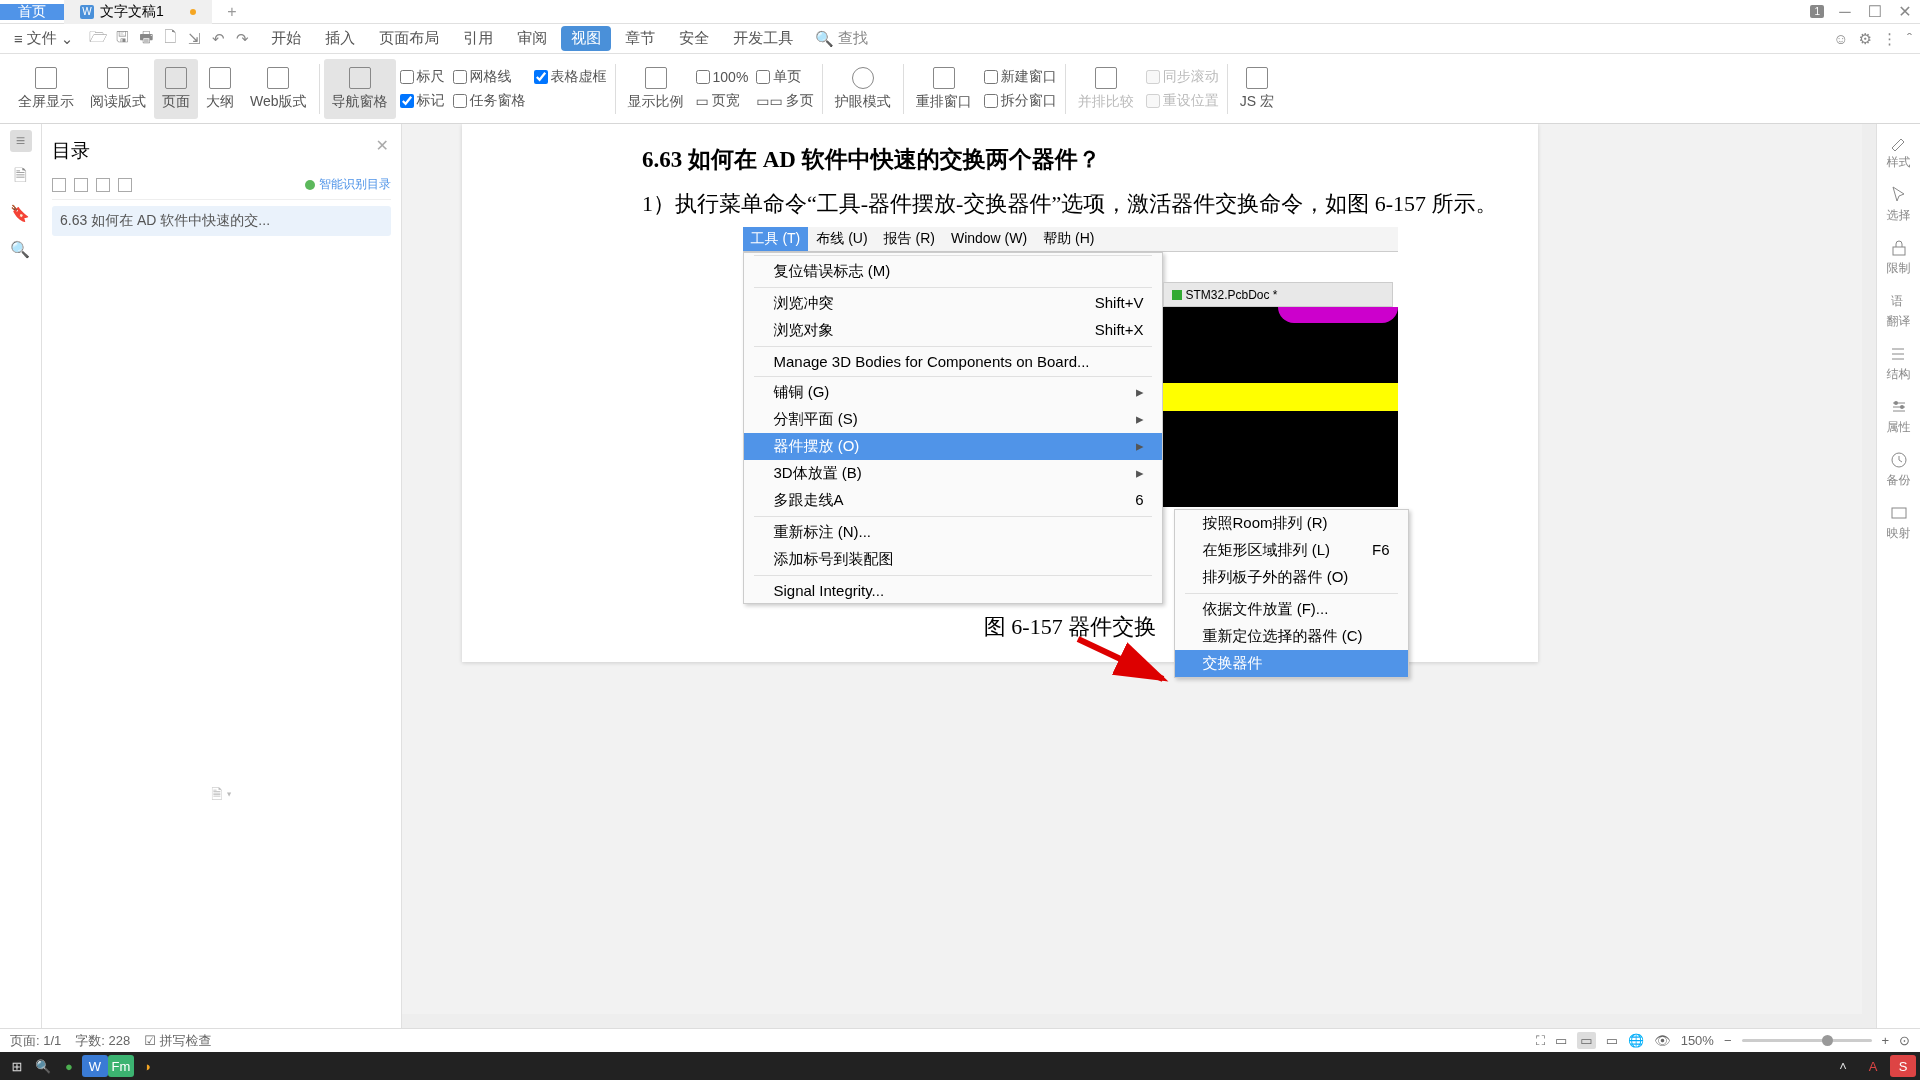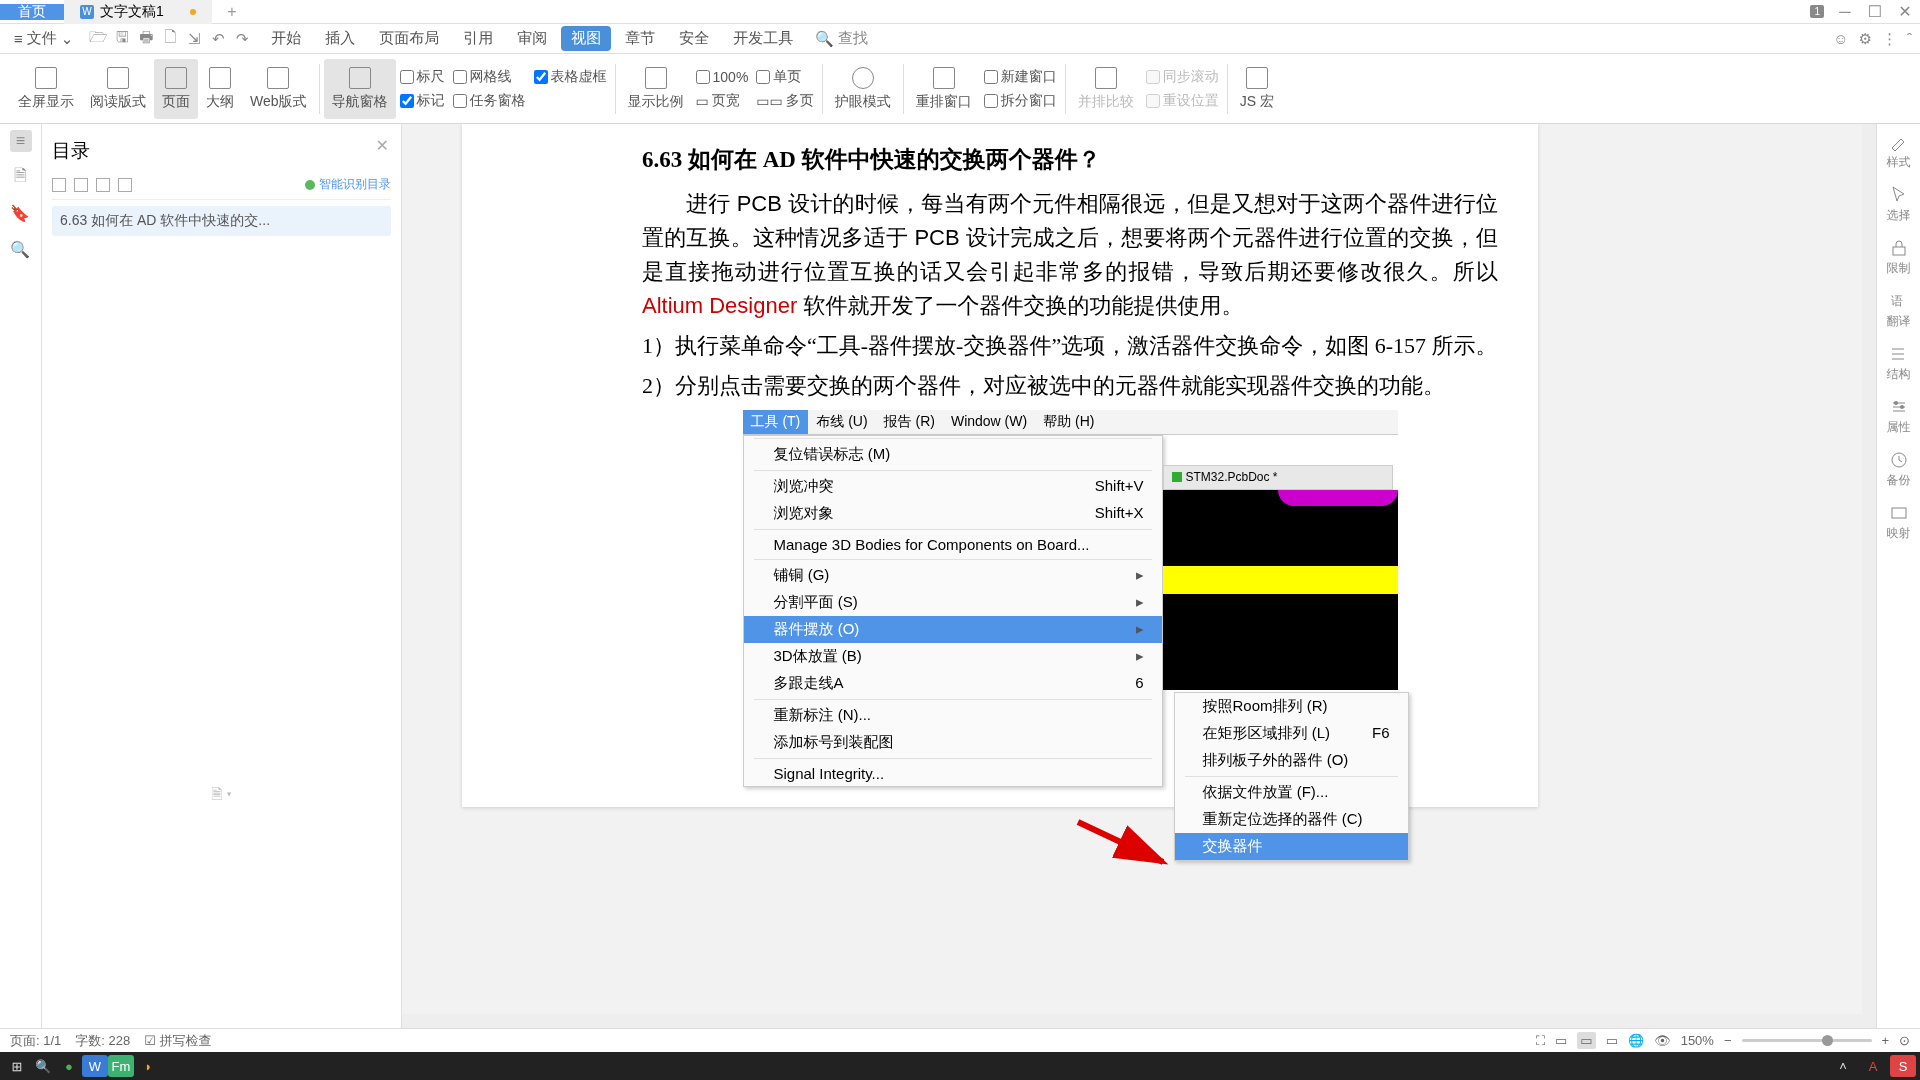--- a/index.html
+++ b/index.html
@@ -297,23 +297,21 @@
           <span>智能识别目录</span>
         </span>
     </div>
     <div class="toc-entry" title="6.63   如何在 AD 软件中快速的交换两个器件？">6.63   如何在 AD 软件中快速的交...</div>
     <div style="position:absolute;left:50%;bottom:220px;transform:translateX(-50%);color:#bbb;font-size:14px">🗎 ▾</div>
   </div>
 
   <div class="doc-area">
     <div class="page">
       <div class="h-title">6.63   如何在 AD 软件中快速的交换两个器件？</div>
-      <p class="para para-indent"><span>进行 PCB 设计的时候，每当有两个元件相隔很远，但是又想对于这两个器件进行位置的互换。这种情况多适于 PCB 设计完成之后，想要将两个元器件进行位置的交换，但是直接拖动进行位置互换的话又会引起非常多的报错，导致后期还要修改很久。所以 </span><span class="red">Altium Designer</span><span> 软件就开发了一个器件交换的功能提供使用。</span></p>
       <p class="para">1）执行菜单命令“工具-器件摆放-交换器件”选项，激活器件交换命令，如图 6-157 所示。</p>
-      <p class="para">2）分别点击需要交换的两个器件，对应被选中的元器件就能实现器件交换的功能。</p>
 
       <div class="fig-holder">
         <div class="fig-box" style="position:relative">
           <div class="ad-menubar">
             <div class="ad-m hl">工具 (T)</div>
             <div class="ad-m">布线 (U)</div>
             <div class="ad-m">报告 (R)</div>
             <div class="ad-m">Window (W)</div>
             <div class="ad-m">帮助 (H)</div>
           </div>
@@ -405,20 +403,21 @@
             <defs>
                 <marker id="ah" markerWidth="10" markerHeight="10" refX="8" refY="3" orient="auto">
                   <path d="M0,0 L0,6 L9,3 z" fill="#d00"></path>
                 </marker>
               </defs>
             <line x1="5" y1="5" x2="90" y2="45" stroke="#d00" stroke-width="6" marker-end="url(#ah)"></line>
           </svg>
 
         </div>
       </div>
+      <div class="fig-cap">图 6-157  器件交换</div>
     </div>
     <div class="doc-scroll"></div>
     <div class="hscroll" style="position:absolute;left:0;right:14px;bottom:0"></div>
   </div>
 
   <div class="rightbar">
     <div class="rb-item">
         <svg class="rb-ico" viewBox="0 0 20 20">
           <path d="M3 16 L12 7 l3 3 L6 19z" fill="none" stroke="#888"></path>
         </svg>

